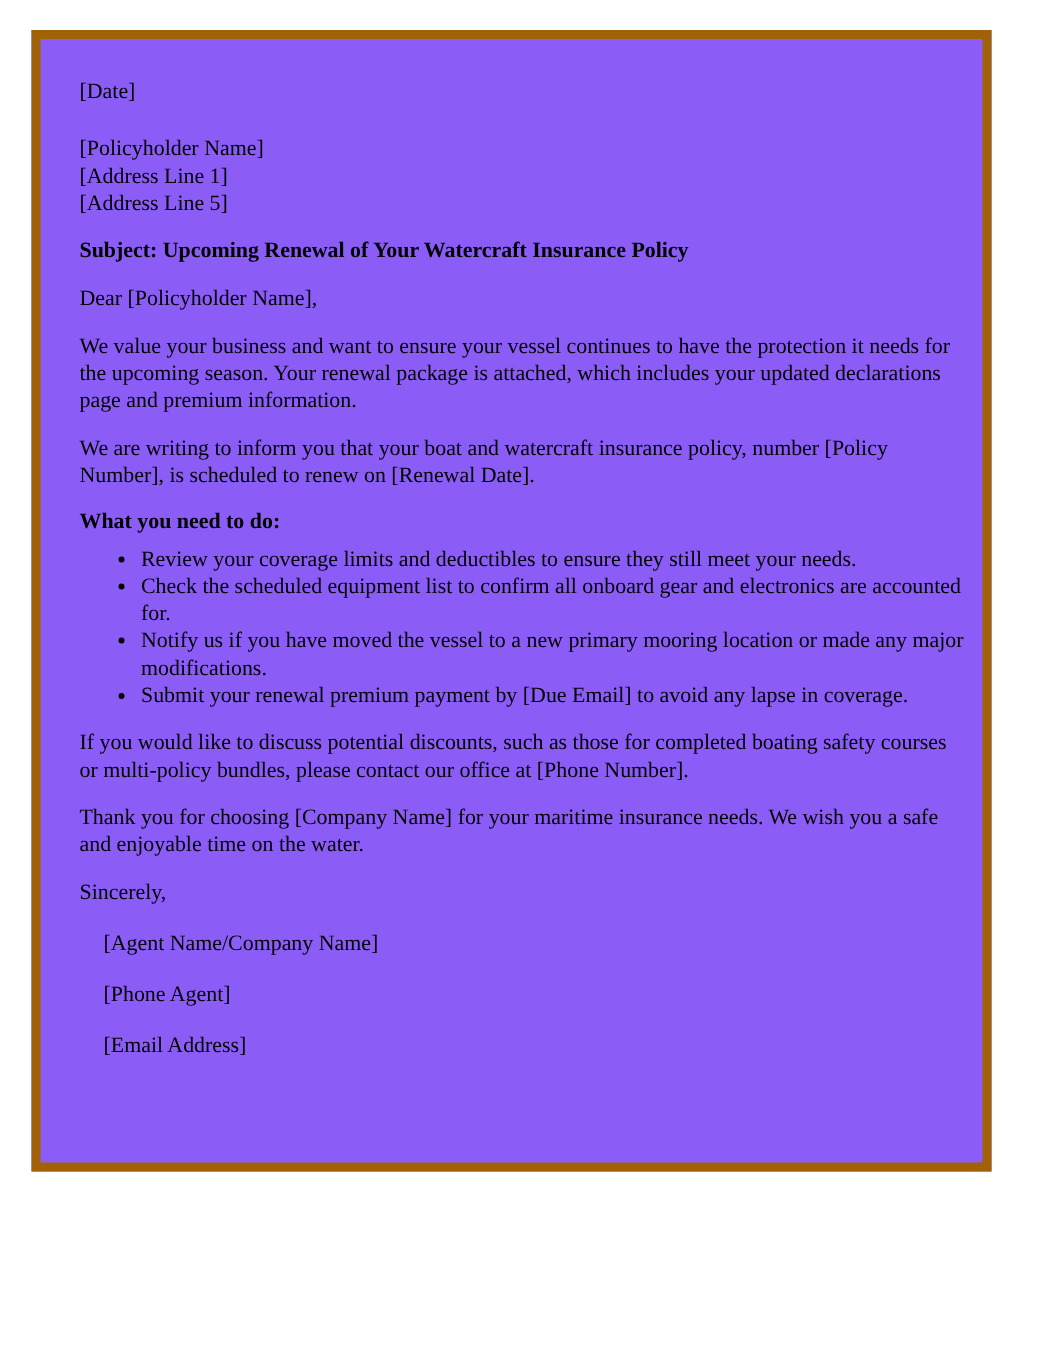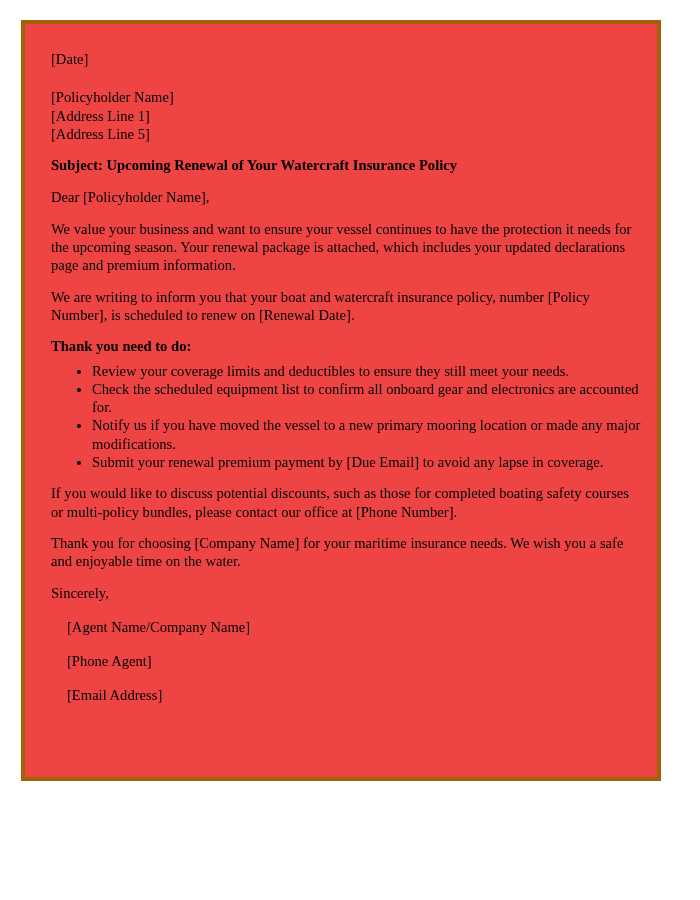--- a/index.html
+++ b/index.html
@@ -15,23 +15,23 @@
     font-family: "Liberation Serif", "DejaVu Serif", serif;
     color: #000000;
     -webkit-font-smoothing: antialiased;
   }
   #page-frame {
     position: absolute;
     left: 21px;
     top: 20px;
     width: 640px;
     height: 761px;
-    border: 4px solid #a16207;
+    border: 6px solid #a16207;
     box-sizing: border-box;
-    background: #ef4444;
+    background: #8b5cf6;
   }
   #letter-body {
     position: absolute;
     left: 26px;
     top: 26px;
     width: 590px;
   }
   .block {
     font-size: 14.6px;
     line-height: 18.3px;
@@ -96,21 +96,21 @@
     </div>
 
     <p class="subject-line">Subject: Upcoming Renewal of Your Watercraft Insurance Policy</p>
 
     <p class="para">Dear [Policyholder Name],</p>
 
     <p class="para">We value your business and want to ensure your vessel continues to have the protection it needs for the upcoming season. Your renewal package is attached, which includes your updated declarations page and premium information.</p>
 
     <p class="para">We are writing to inform you that your boat and watercraft insurance policy, number [Policy Number], is scheduled to renew on [Renewal Date].</p>
 
-    <p class="section-heading">Thank you need to do:</p>
+    <p class="section-heading">What you need to do:</p>
 
     <ul class="todo-list">
       <li>Review your coverage limits and deductibles to ensure they still meet your needs.</li>
       <li>Check the scheduled equipment list to confirm all onboard gear and electronics are accounted for.</li>
       <li>Notify us if you have moved the vessel to a new primary mooring location or made any major modifications.</li>
       <li>Submit your renewal premium payment by [Due Email] to avoid any lapse in coverage.</li>
     </ul>
 
     <p class="para">If you would like to discuss potential discounts, such as those for completed boating safety courses or multi-policy bundles, please contact our office at [Phone Number].</p>
 

